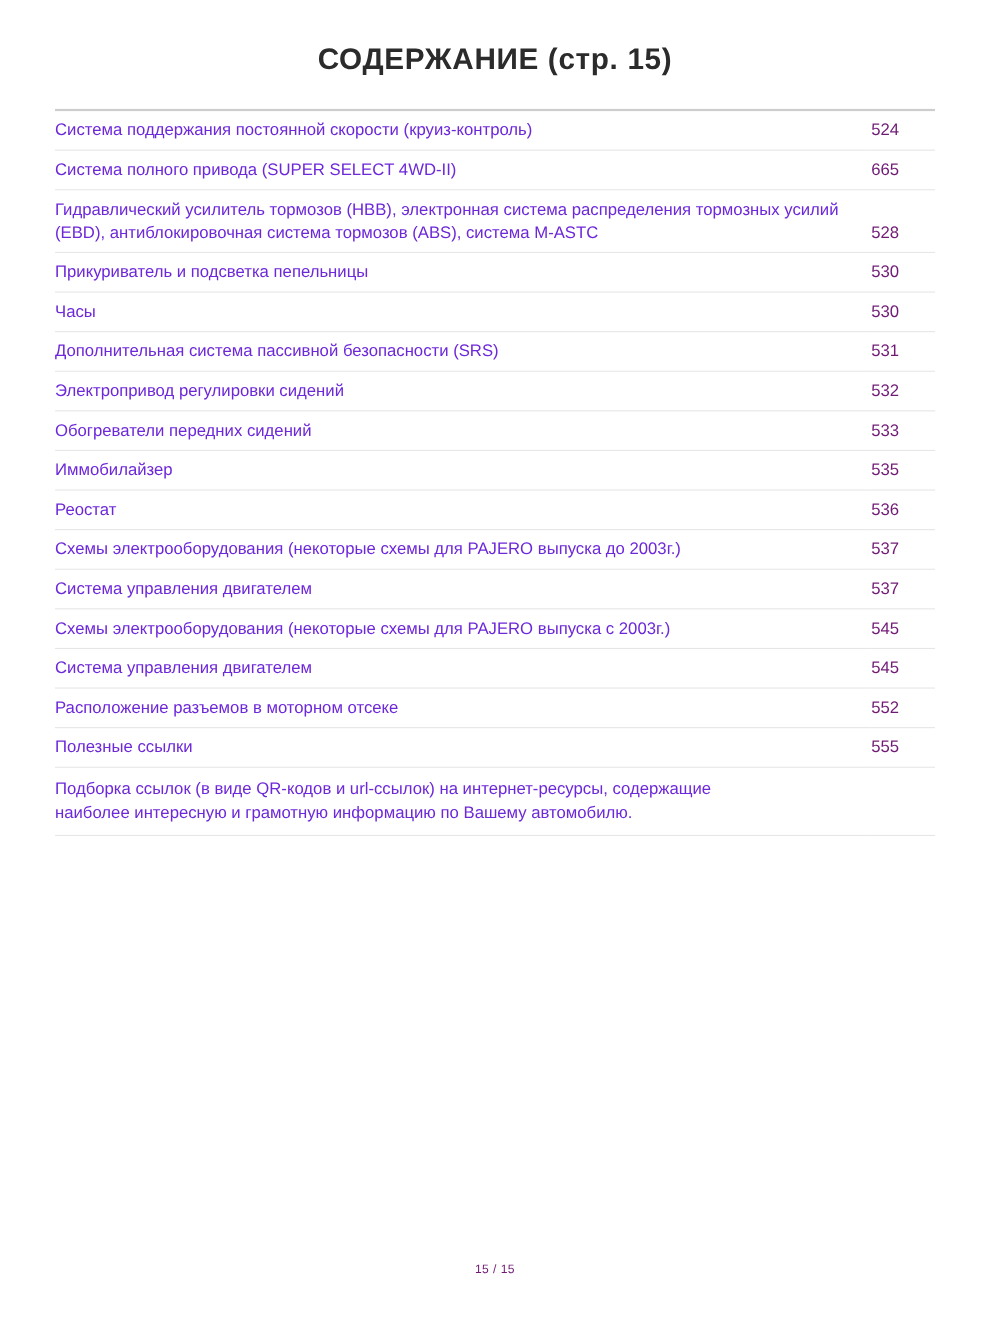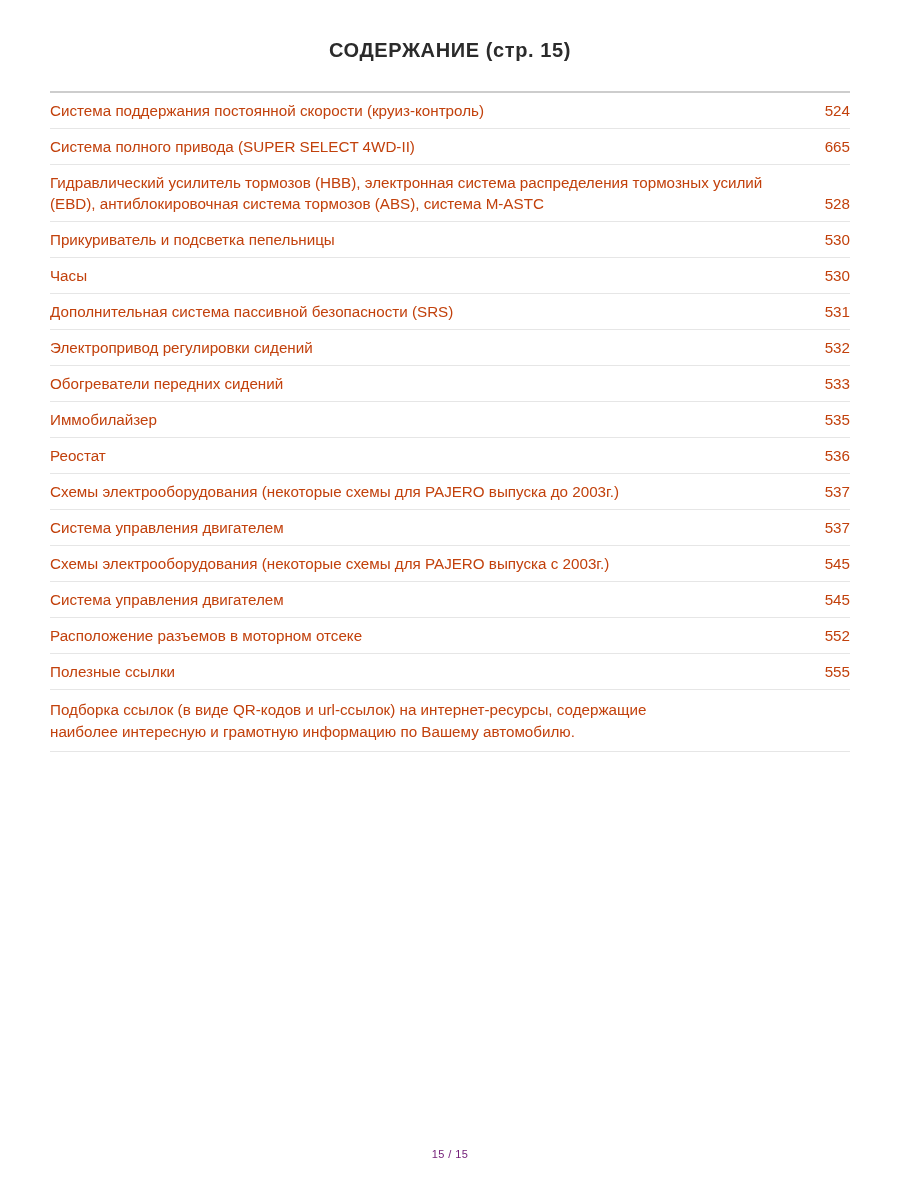--- a/index.html
+++ b/index.html
@@ -19,21 +19,21 @@
   .page {
     width: 900px;
     height: 1200px;
     box-sizing: border-box;
     padding: 0 50px;
     position: relative;
   }
 
   .doc-title {
     text-align: center;
-    font-size: 20px;
+    font-size: 27px;
     font-weight: bold;
     letter-spacing: 0.6px;
     color: #2b2b2b;
     padding-top: 38px;
     padding-bottom: 0;
     line-height: 1.2;
   }
 
   .title-rule {
     margin-top: 29px;
@@ -53,32 +53,31 @@
   }
 
   .toc td {
     padding: 0;
     vertical-align: bottom;
   }
 
   td.toc-title-cell {
     font-size: 15.2px;
     line-height: 21px;
-    color: #c2410c;
+    color: #6d28d9;
     padding: 7px 10px 7px 0;
     text-align: left;
     word-wrap: break-word;
   }
 
   td.toc-page-cell {
     width: 58px;
     font-size: 15.2px;
     line-height: 21px;
-    color: #c2410c;
-    text-align: right;
+    color: #701a75;
     padding: 7px 0 7px 0;
     white-space: nowrap;
   }
 
   tr.note-row td.toc-title-cell {
     padding-top: 9px;
     padding-bottom: 9px;
     line-height: 21.5px;
   }
 

